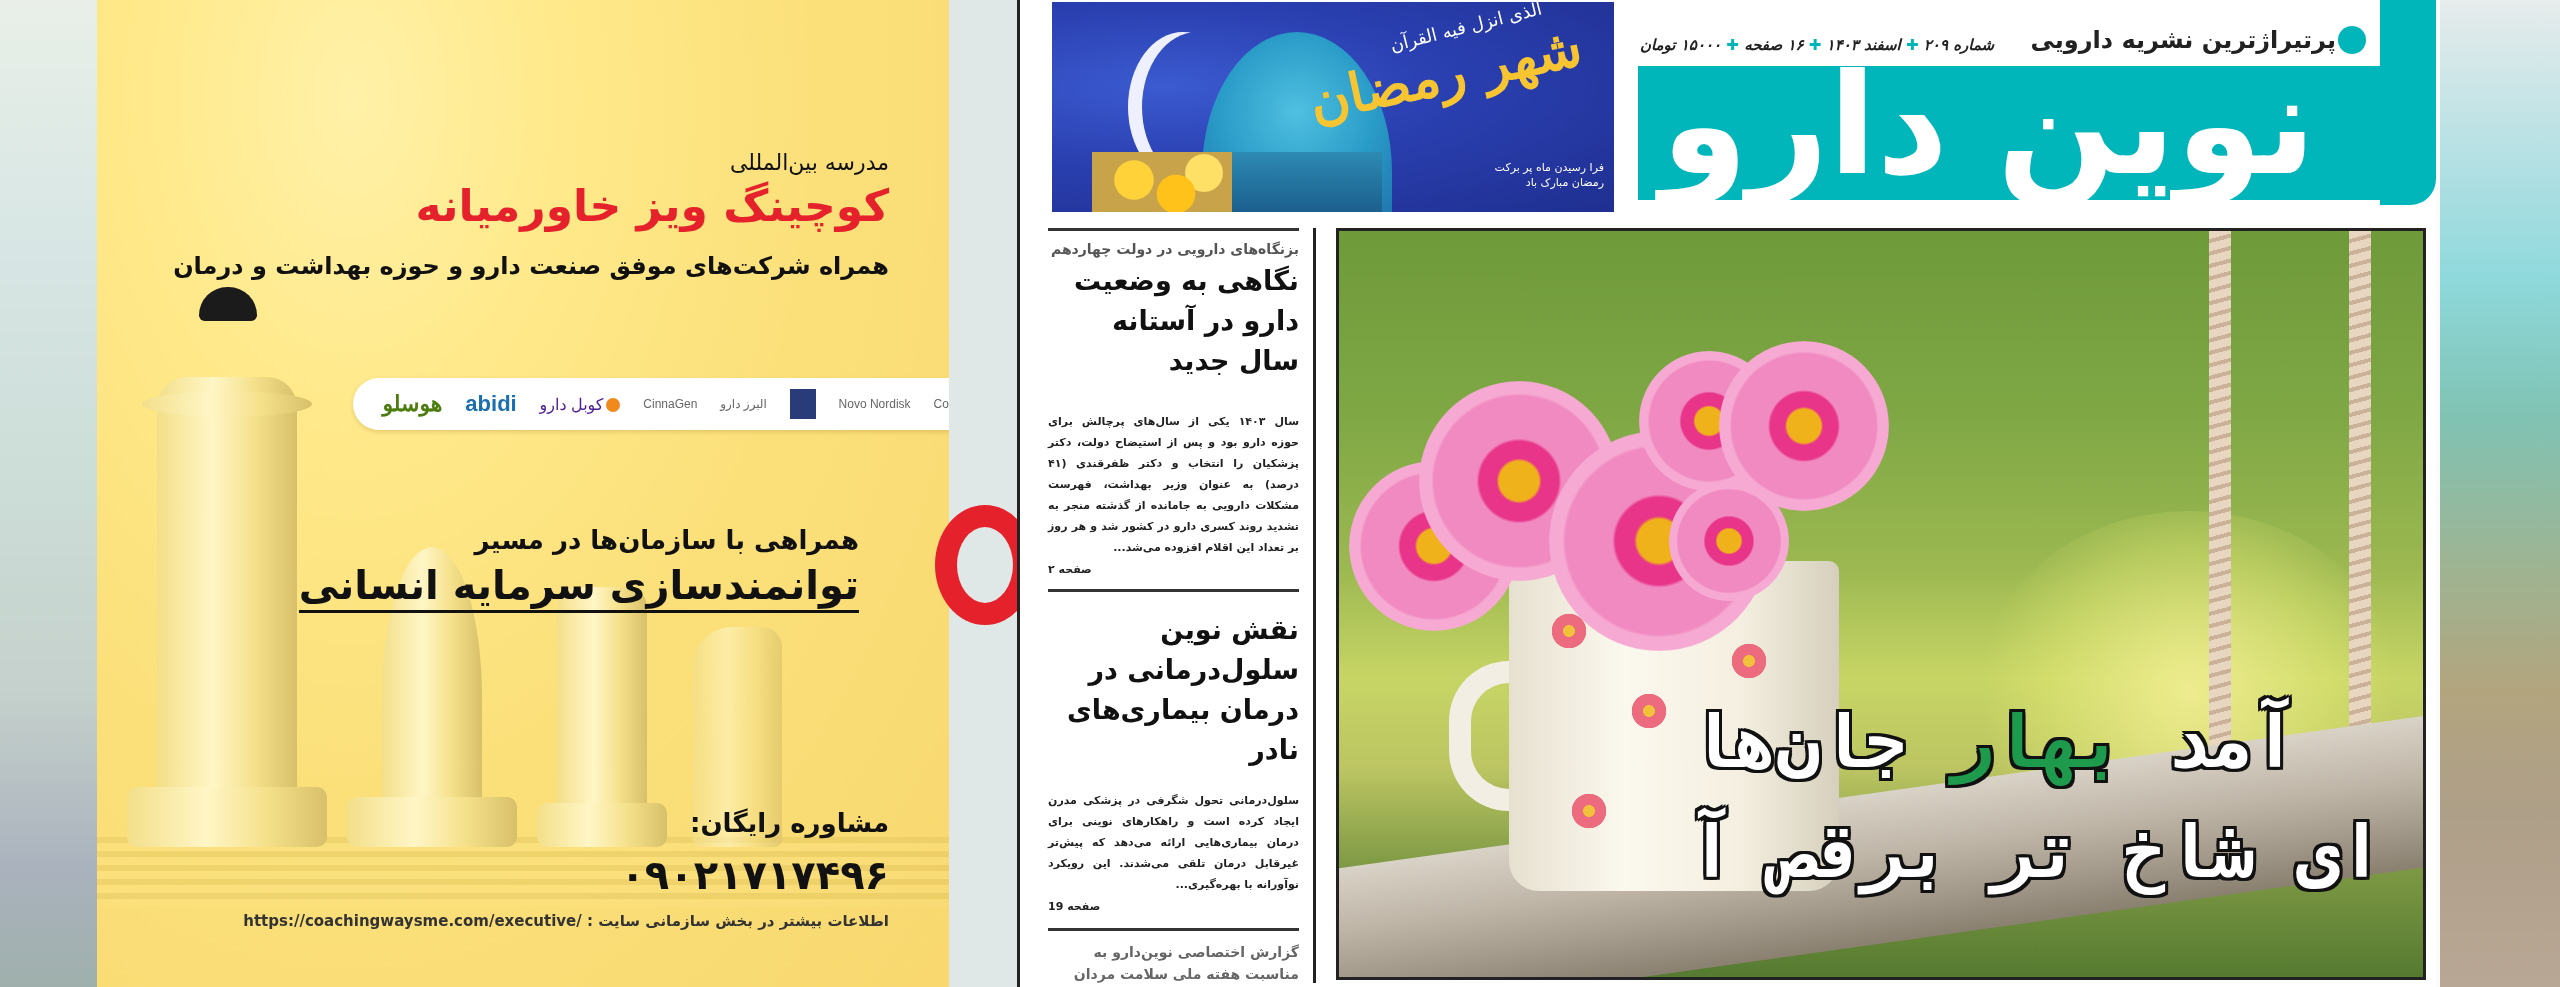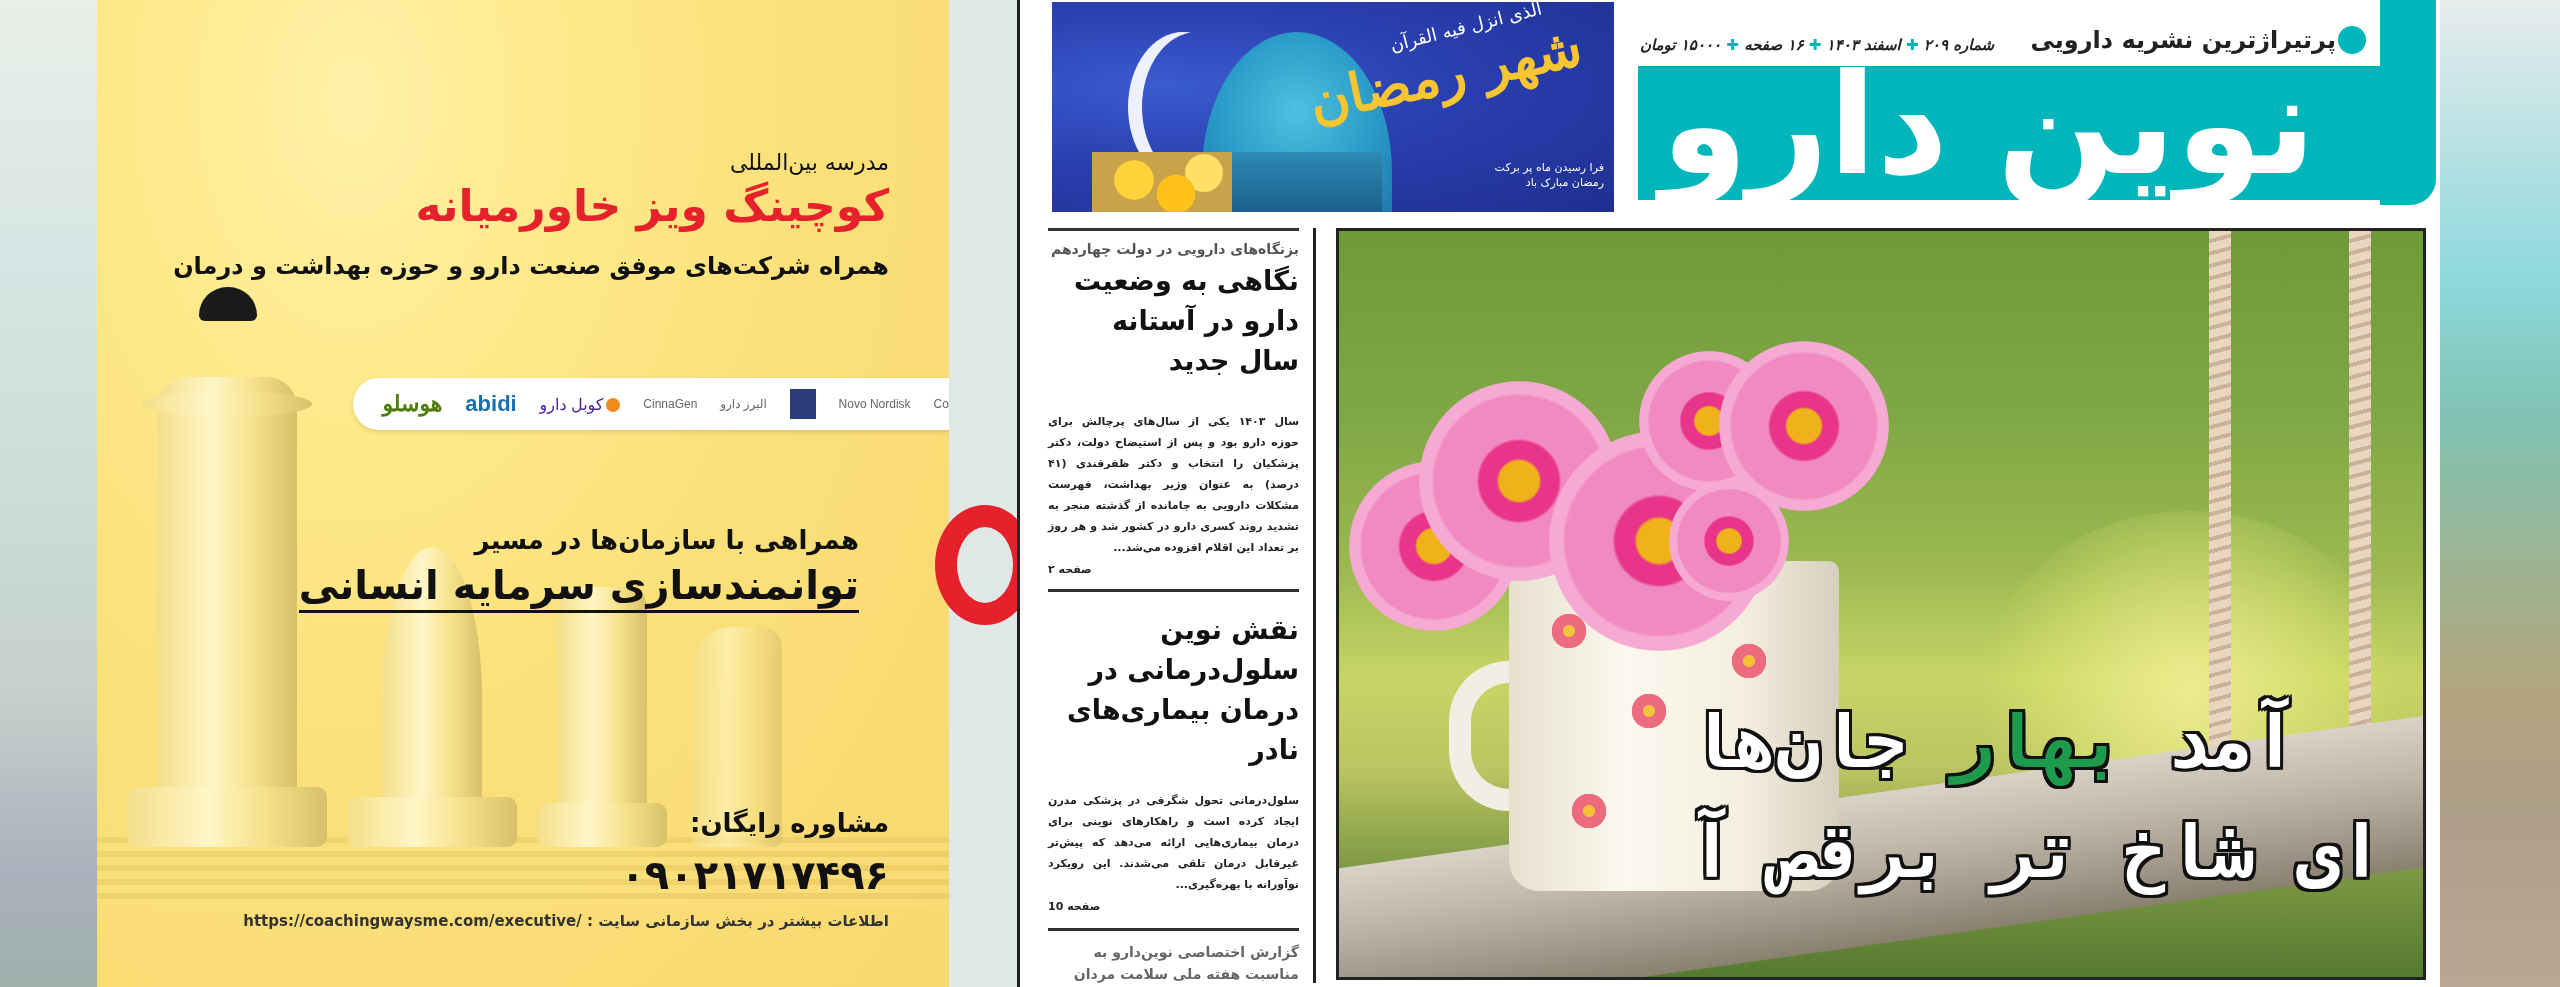--- a/index.html
+++ b/index.html
@@ -189,21 +189,21 @@
   <div class="col">
     <div class="story">
       <div class="kicker">بزنگاه‌های دارویی در دولت چهاردهم</div>
       <div class="head">نگاهی به وضعیت دارو در آستانه سال جدید</div>
       <div class="body" style="margin-top:30px;">سال ۱۴۰۳ یکی از سال‌های پرچالش برای حوزه دارو بود و پس از استیضاح دولت، دکتر پزشکیان را انتخاب و دکتر ظفرقندی (۴۱ درصد) به عنوان وزیر بهداشت، فهرست مشکلات دارویی به جامانده از گذشته منجر به تشدید روند کسری دارو در کشور شد و هر روز بر تعداد این اقلام افزوده می‌شد...</div>
       <div class="pagewrap"><span class="page">صفحه ۲</span></div>
     </div>
     <div class="story" style="margin-top:12px;">
       <div class="head" style="margin-top:8px;">نقش نوین سلول‌درمانی در درمان بیماری‌های نادر</div>
       <div class="body" style="margin-top:20px;">سلول‌درمانی تحول شگرفی در پزشکی مدرن ایجاد کرده است و راهکارهای نوینی برای درمان بیماری‌هایی ارائه می‌دهد که پیش‌تر غیرقابل درمان تلقی می‌شدند. این رویکرد نوآورانه با بهره‌گیری...</div>
-      <div class="pagewrap"><span class="page">صفحه 10</span></div>
+      <div class="pagewrap"><span class="page">صفحه 19</span></div>
     </div>
     <div class="story" style="margin-top:14px;">
       <div class="kicker" style="color:#666;line-height:22px;">گزارش اختصاصی نوین‌دارو به مناسبت هفته ملی سلامت مردان ایران:</div>
 
     </div>
   </div>
 
   <div class="photo">
     <div class="glow"></div>
     <div class="rope" style="left:870px;"></div>

